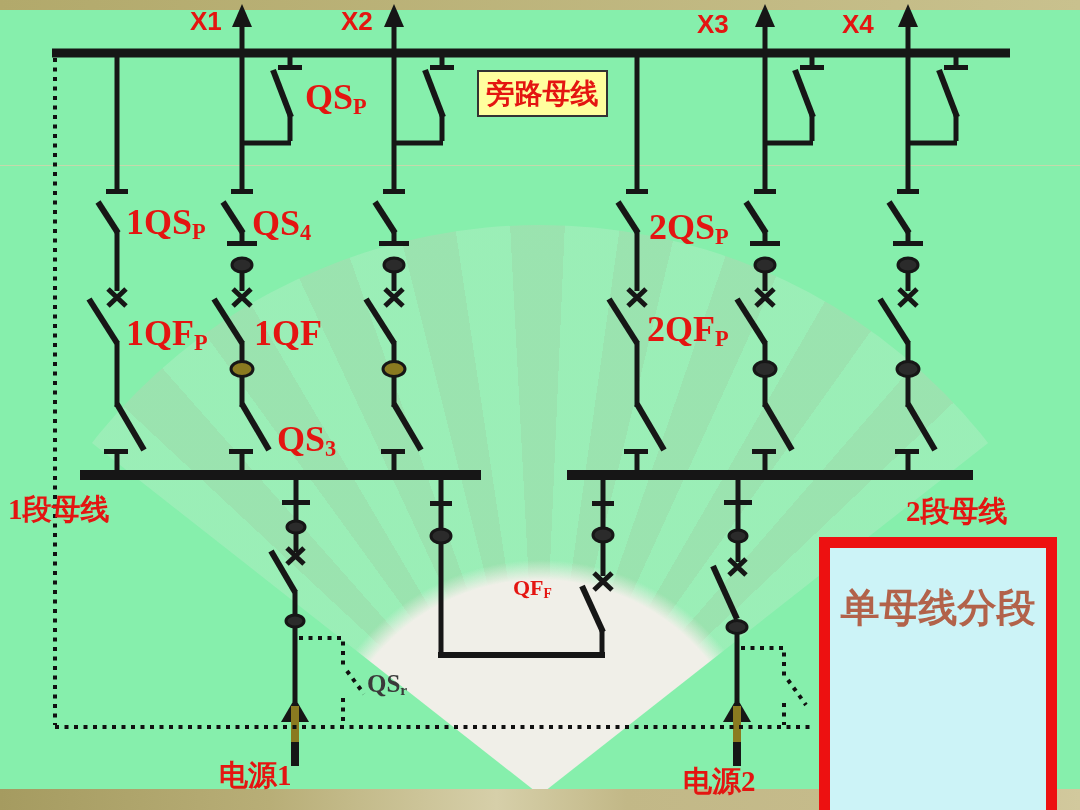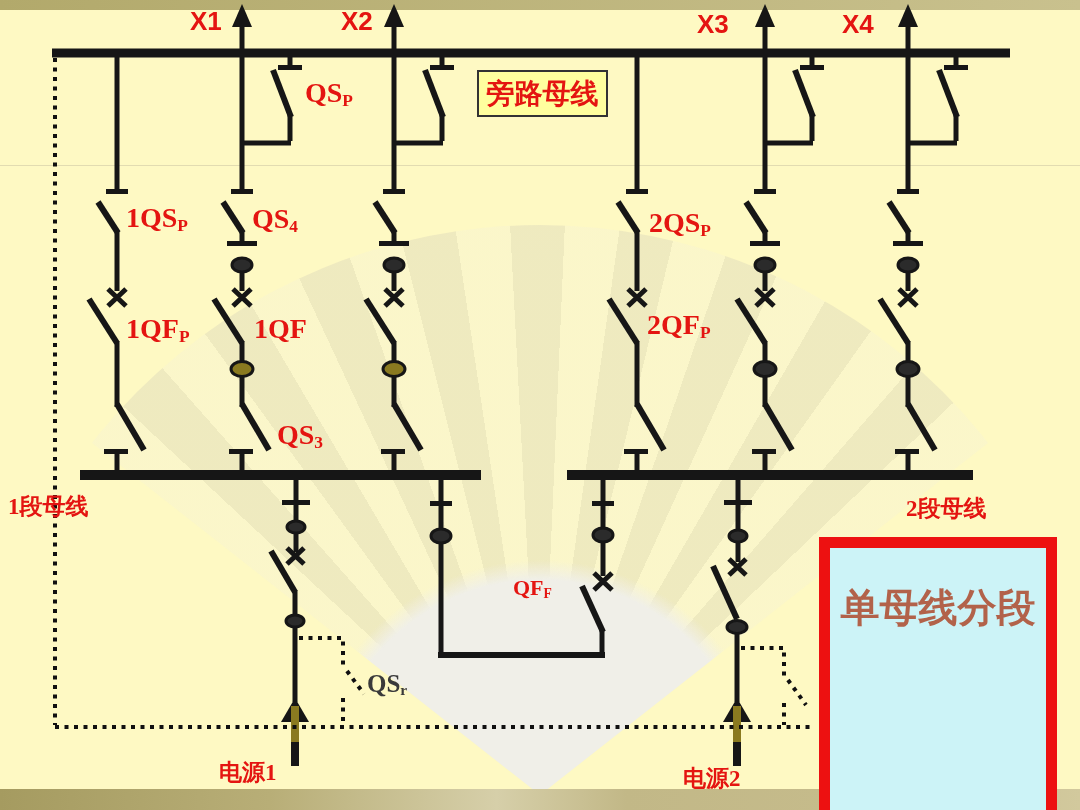--- a/index.html
+++ b/index.html
@@ -1,32 +1,32 @@
 <!DOCTYPE html>
 <html><head>
 <meta charset="utf-8">
 <style>
   html,body{margin:0;padding:0;background:#888;}
-  #slide{position:relative;width:1080px;height:810px;background:#fef9c3;overflow:hidden;
+  #slide{position:relative;width:1080px;height:810px;background:#86efac;overflow:hidden;
          font-family:"Liberation Serif",serif;}
   .band-top{position:absolute;left:0;top:0;width:1080px;height:10px;
     background:linear-gradient(90deg,#b2a96b,#c9c18e);}
   .band-bottom{position:absolute;left:0;top:789px;width:1080px;height:21px;
     background:linear-gradient(90deg,#a59b60 0%,#b8ae77 25%,#d6cfa9 46%,#c2b887 58%,#c6bc8c 82%,#d2c99d 100%);}
   .hline{position:absolute;left:0;top:165px;width:1080px;height:1px;background:#d8d1ab;opacity:.75;}
   .fan{position:absolute;left:-30px;top:225px;width:1140px;height:1140px;border-radius:50%;
     background:
       radial-gradient(circle at 50% 50%, #f0efe8 0 215px, rgba(240,239,232,0) 235px),
       repeating-conic-gradient(from -58deg at 50% 50%, rgba(204,199,183,0.30) 0deg 5.5deg, rgba(238,236,229,0.20) 5.5deg 11deg);
     clip-path:polygon(50% 50%, -20% -5%, -10% -42%, 110% -42%, 120% -5%);}
   svg{position:absolute;left:0;top:0;}
   .lbl{position:absolute;white-space:nowrap;line-height:1;}
-  .red-serif{color:#e41511;font-weight:600;font-size:28px;font-family:"Liberation Serif",serif;}
+  .red-serif{color:#e41511;font-weight:600;font-size:36px;font-family:"Liberation Serif",serif;}
   .red-sans{color:#e41511;font-weight:bold;font-size:26px;font-family:"Liberation Sans",sans-serif;}
-  .big-red{color:#e41511;font-weight:bold;font-size:23px;font-family:"Liberation Serif",serif;}
+  .big-red{color:#e41511;font-weight:bold;font-size:29px;font-family:"Liberation Serif",serif;}
   .sub{font-size:0.62em;vertical-align:-0.22em;}
   .bypass-box{position:absolute;left:477px;top:70px;width:127px;height:43px;background:#ffff9e;
     border:2px solid #333;display:flex;align-items:center;justify-content:center;
     color:#e41511;font-weight:bold;font-size:28px;font-family:"Liberation Serif",serif;}
   .title-box{position:absolute;left:819px;top:537px;width:216px;height:227px;background:#ccf3f7;
     border:11px solid #ed1111;text-align:center;padding-top:36px;
     color:#b2624a;font-weight:bold;font-size:39px;font-family:"Liberation Serif",serif;line-height:47px;}
   .qsr-lbl{color:#3a3a3a;font-weight:600;font-size:25px;font-family:"Liberation Serif",serif;}
   .qff-lbl{font-size:22px;}
 </style>

